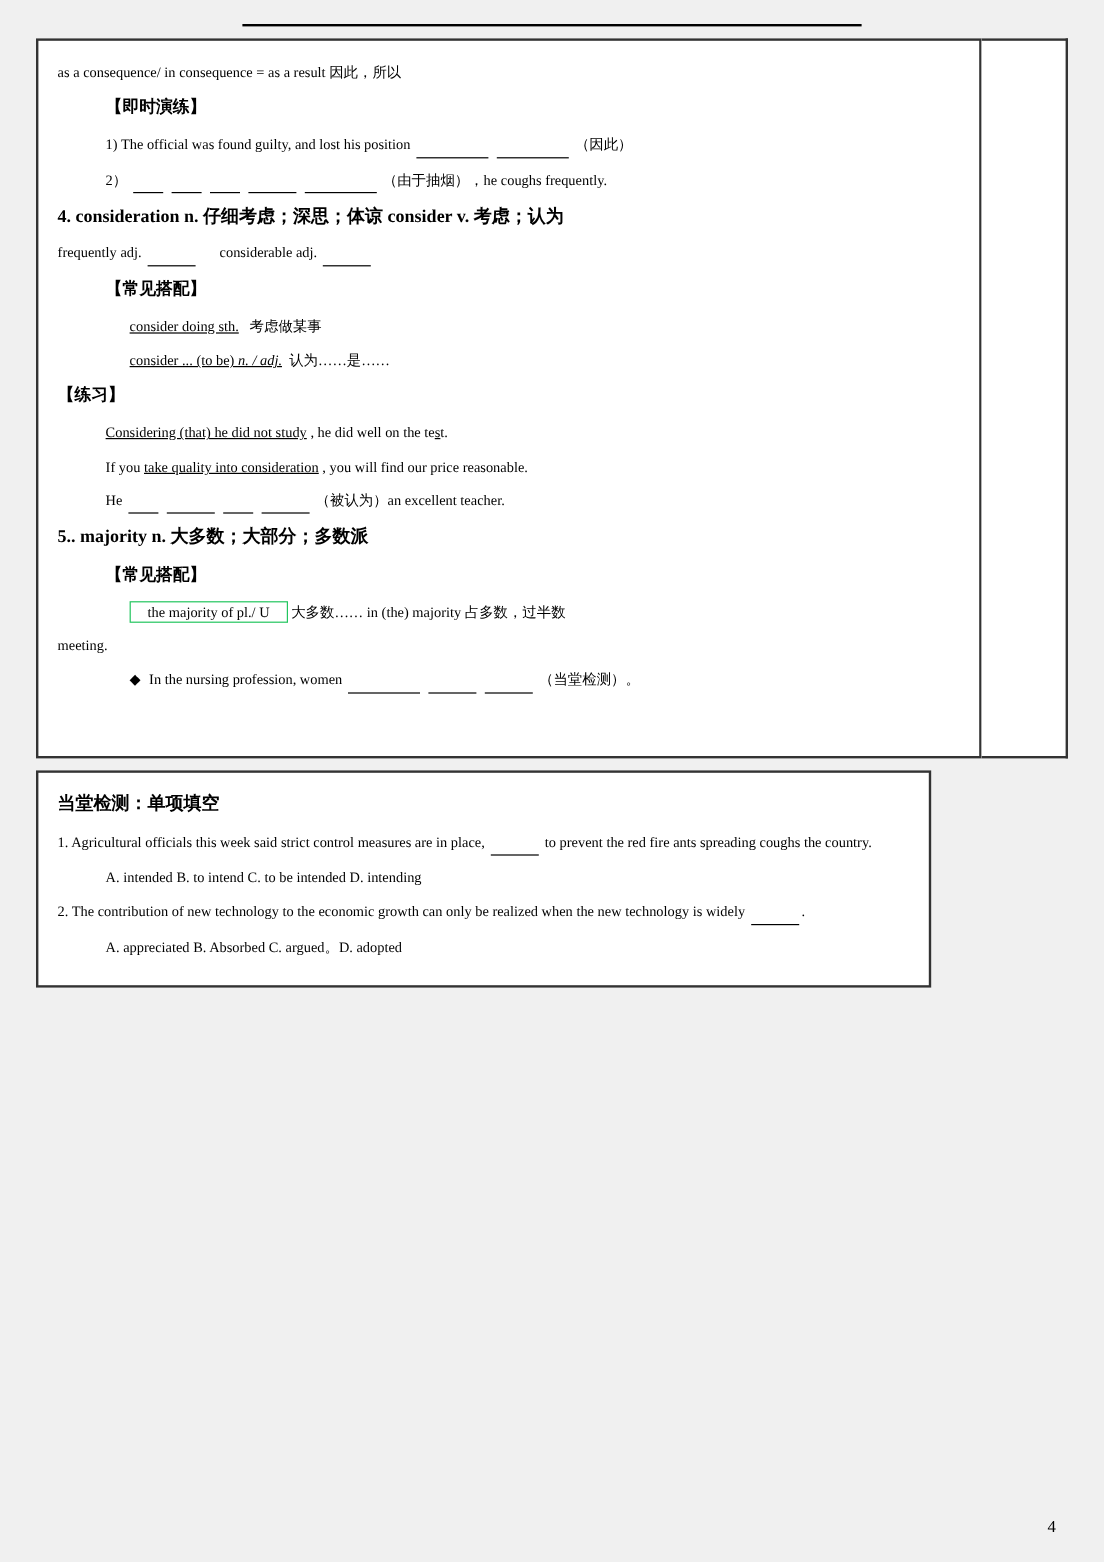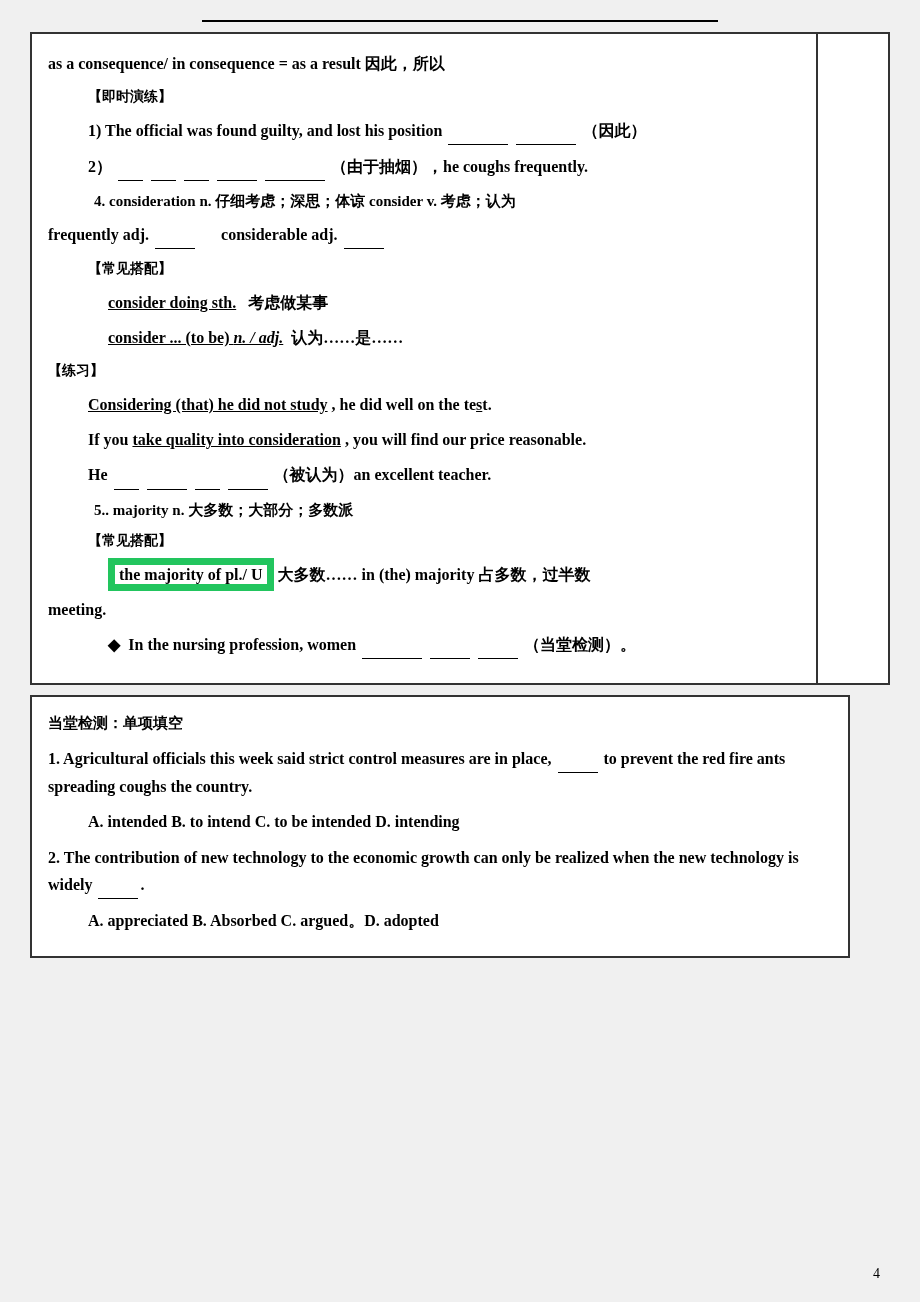--- a/index.html
+++ b/index.html
@@ -28,22 +28,21 @@
 
     .top-line {
       border-top: 2px solid #000;
       width: 60%;
       margin: 0 auto 10px auto;
     }
 
     .section-line {
       margin-bottom: 8px;
       line-height: 1.7;
-      font-size: 16px;
-      font-weight: bold;
+      font-size: 12px;
     }
 
     .bold-bracket {
       font-weight: bold;
       font-size: 14px;
     }
 
     .indented {
       padding-left: 40px;
     }
@@ -53,21 +52,20 @@
     }
 
     .underlined {
       text-decoration: underline;
     }
 
     .section-header {
       font-weight: bold;
       font-size: 15px;
       margin-bottom: 6px;
-      margin-left: 46px;
     }
 
     .blank {
       display: inline-block;
       border-bottom: 1px solid #000;
       min-width: 40px;
       margin: 0 2px;
     }
 
     .blank-lg {
@@ -81,21 +79,21 @@
       display: inline-block;
       border-bottom: 1px solid #000;
       min-width: 25px;
       margin: 0 2px;
     }
 
     .bottom-section {
       border: 2px solid #333;
       background: #fff;
       padding: 14px 16px;
-      width: 820px;
+      width: 746px;
       margin-top: 10px;
     }
 
     .page-num {
       position: absolute;
       bottom: 20px;
       right: 40px;
       font-size: 14px;
     }
 
@@ -103,23 +101,23 @@
       font-style: italic;
       text-align: right;
     }
 
     .section-label {
       font-weight: bold;
       font-size: 15px;
     }
 
     .boxed-text {
-      border: 7px solid #22c55e;
+      border: 1px solid #22c55e;
       display: inline;
-      padding: 1px 4px;
+      padding: 1px 14px;
     }
 
     .bullet {
       color: #000;
       margin-right: 4px;
     }
 
     .content-wrapper {
       position: relative;
       display: flex;

